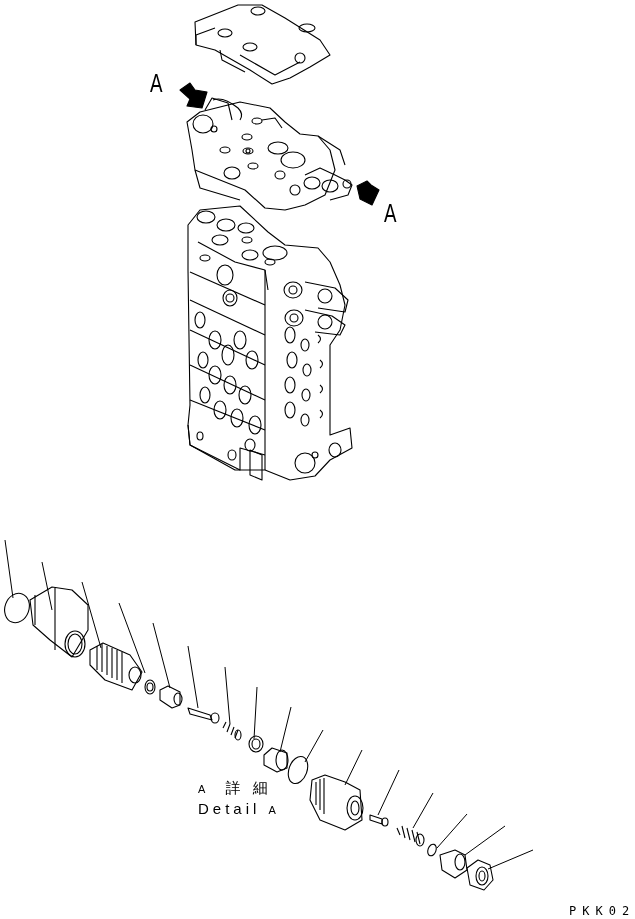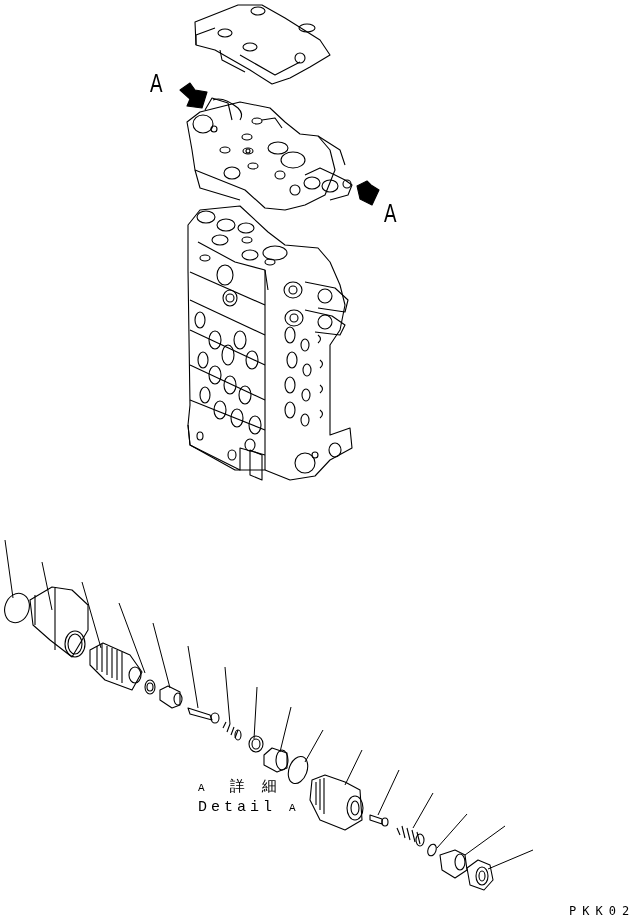--- a/index.html
+++ b/index.html
@@ -2,21 +2,21 @@
 <html><head>
 <meta charset="utf-8">
 <style>
   html, body { margin: 0; padding: 0; background: #ffffff; }
   body { width: 635px; height: 919px; position: relative; overflow: hidden;
          font-family: "DejaVu Sans Mono", monospace; color: #000; }
   svg.drawing { position: absolute; left: 0; top: 0; }
   .lbl { position: absolute; font-family: "Liberation Sans", sans-serif; color: #000; }
   .callout-a { font-size: 26px; transform: scaleX(0.72); transform-origin: left top; line-height: 1; }
   .detail { position: absolute; left: 198px; top: 778px; font-size: 15px; line-height: 19px;
-            letter-spacing: 4px; font-family: Liberation Mono, monospace; }
+            letter-spacing: 4px; font-family: Liberation Sans, sans-serif; }
   .detail .small { font-size: 11px; }
   .code { position: absolute; left: 569px; top: 904px; font-size: 12px; letter-spacing: 6px;
           font-family: "DejaVu Sans Mono", monospace; }
 </style>
 </head>
 <body>
 
 <svg class="drawing" width="635" height="919" viewBox="0 0 635 919" fill="none" stroke="#000" stroke-width="1.1" stroke-linejoin="round">
 
   <g>

